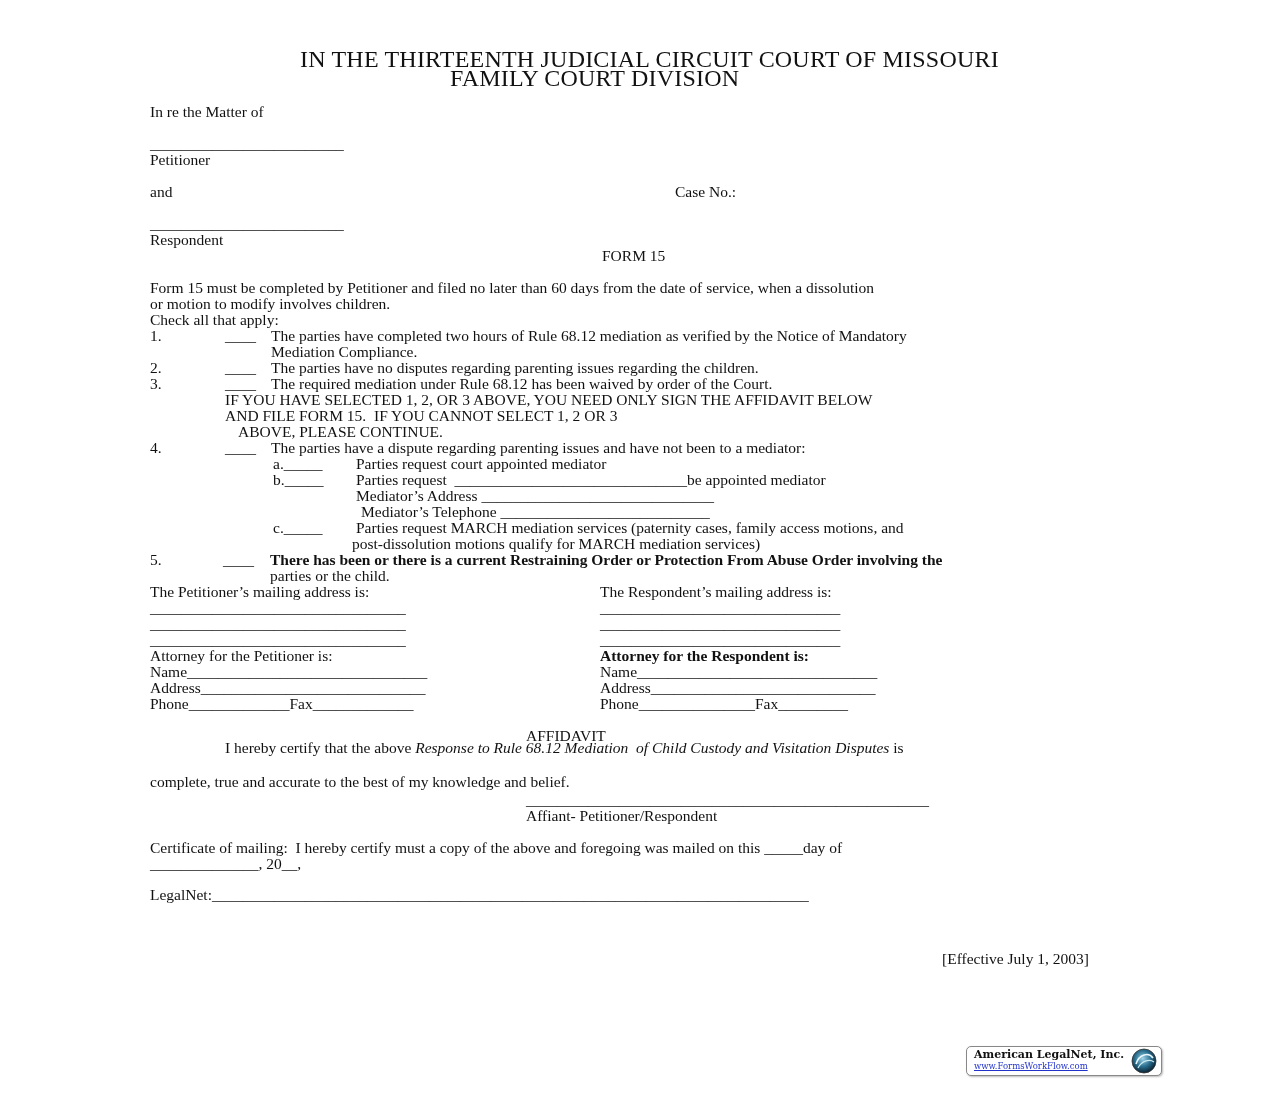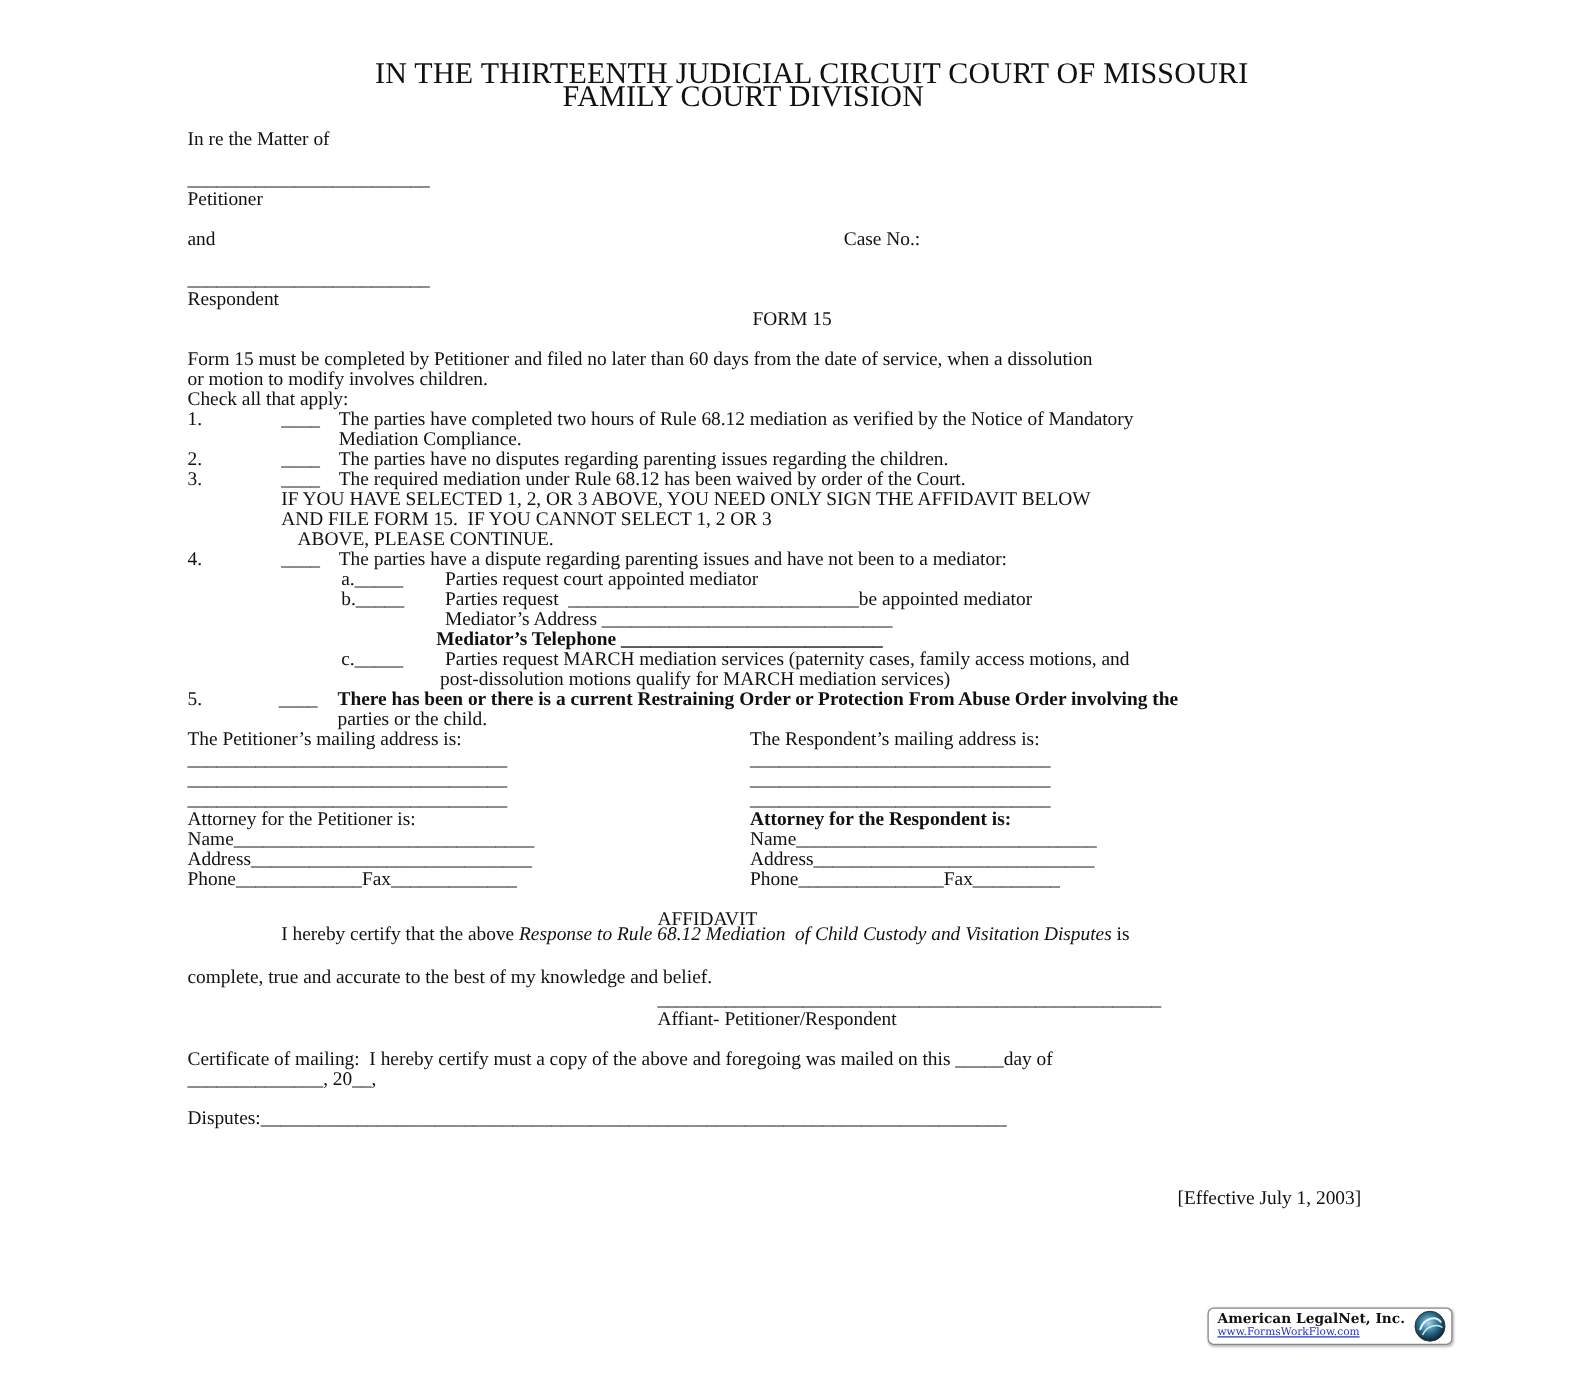--- a/index.html
+++ b/index.html
@@ -100,21 +100,21 @@
 <div class="abs" style="left:150px; top:440px;">4.</div>
 <div class="abs" style="left:225px; top:440px;">____</div>
 <div class="abs" style="left:271px; top:440px;">The parties have a dispute regarding parenting issues and have not been to a mediator:</div>
 
 <div class="abs" style="left:273px; top:456px;">a._____</div>
 <div class="abs" style="left:356px; top:456px;">Parties request court appointed mediator</div>
 
 <div class="abs" style="left:273px; top:472px;">b._____</div>
 <div class="abs" style="left:356px; top:472px;">Parties request  ______________________________be appointed mediator</div>
 <div class="abs" style="left:356px; top:488px;">Mediator’s Address ______________________________</div>
-<div class="abs" style="left:349px; top:504px;font-weight:bold;">Mediator’s Telephone ___________________________</div>
+<div class="abs" style="left:361px; top:504px;">Mediator’s Telephone ___________________________</div>
 
 <div class="abs" style="left:273px; top:520px;">c._____</div>
 <div class="abs" style="left:356px; top:520px;">Parties request MARCH mediation services (paternity cases, family access motions, and</div>
 <div class="abs" style="left:352px; top:536px;">post-dissolution motions qualify for MARCH mediation services)</div>
 
 <div class="abs" style="left:150px; top:552px;">5.</div>
 <div class="abs" style="left:223px; top:552px;">____</div>
 <div class="abs" style="left:270px; top:552px;font-weight:bold;">There has been or there is a current Restraining Order or Protection From Abuse Order involving the</div>
 <div class="abs" style="left:270px; top:568px;">parties or the child.</div>
 
@@ -139,21 +139,21 @@
 <div class="abs" style="left:600px; top:696px;">Phone_______________Fax_________</div>
 
 <div class="abs" style="left:526px; top:728px;">AFFIDAVIT</div>
 <div class="abs" style="left:225px; top:740px;text-align:center;"><span>I hereby certify that the above </span><span class="italic">Response to Rule 68.12 Mediation  of Child Custody and Visitation Disputes</span><span> is</span></div>
 <div class="abs" style="left:150px; top:760px;margin-top:14px;">complete, true and accurate to the best of my knowledge and belief.</div>
 <div class="abs" style="left:526px; top:792px;">____________________________________________________</div>
 <div class="abs" style="left:526px; top:808px;">Affiant- Petitioner/Respondent</div>
 
 <div class="abs" style="left:150px; top:840px;">Certificate of mailing:  I hereby certify must a copy of the above and foregoing was mailed on this _____day of</div>
 <div class="abs" style="left:150px; top:856px;">______________, 20__,</div>
-<div class="abs" style="left:150px; top:887px;">Disputes:_____________________________________________________________________________</div>
+<div class="abs" style="left:150px; top:887px;">LegalNet:_____________________________________________________________________________</div>
 
 <div class="abs" style="left:942px; top:951px;">[Effective July 1, 2003]</div>
 
 <div class="logo-box">
   <div class="logo-name">American LegalNet, Inc.</div>
   <div class="logo-url">www.FormsWorkFlow.com</div>
   <svg class="logo-globe" viewBox="0 0 26 26">
     <defs>
       <radialGradient id="g1" cx="45%" cy="40%" r="60%">
         <stop offset="0%" stop-color="#9fd3e8"></stop>

